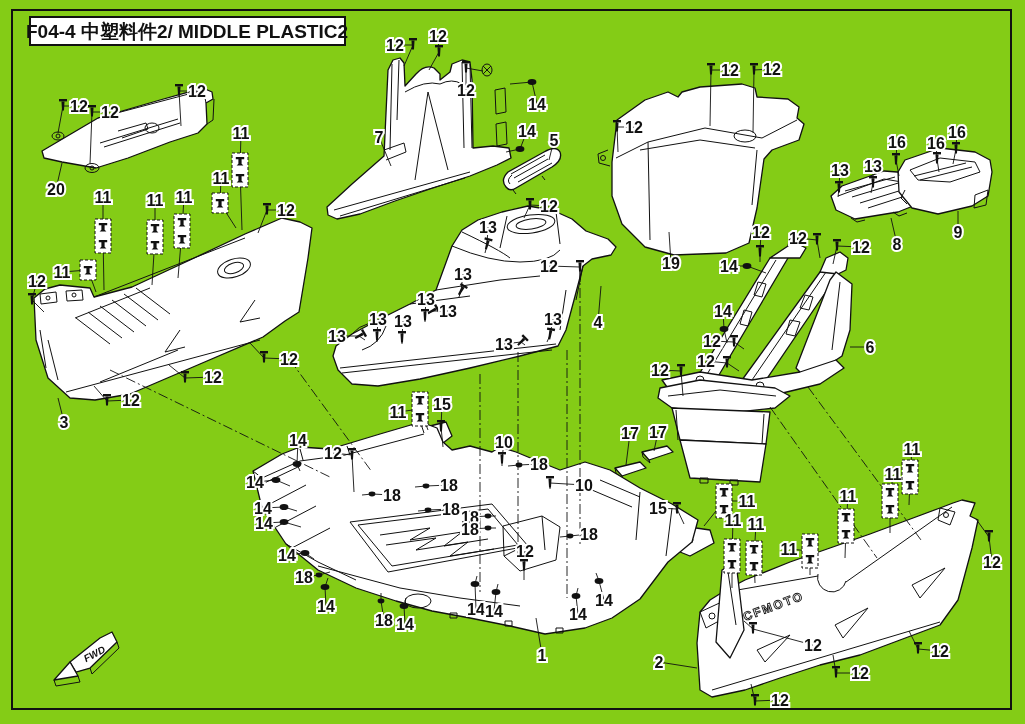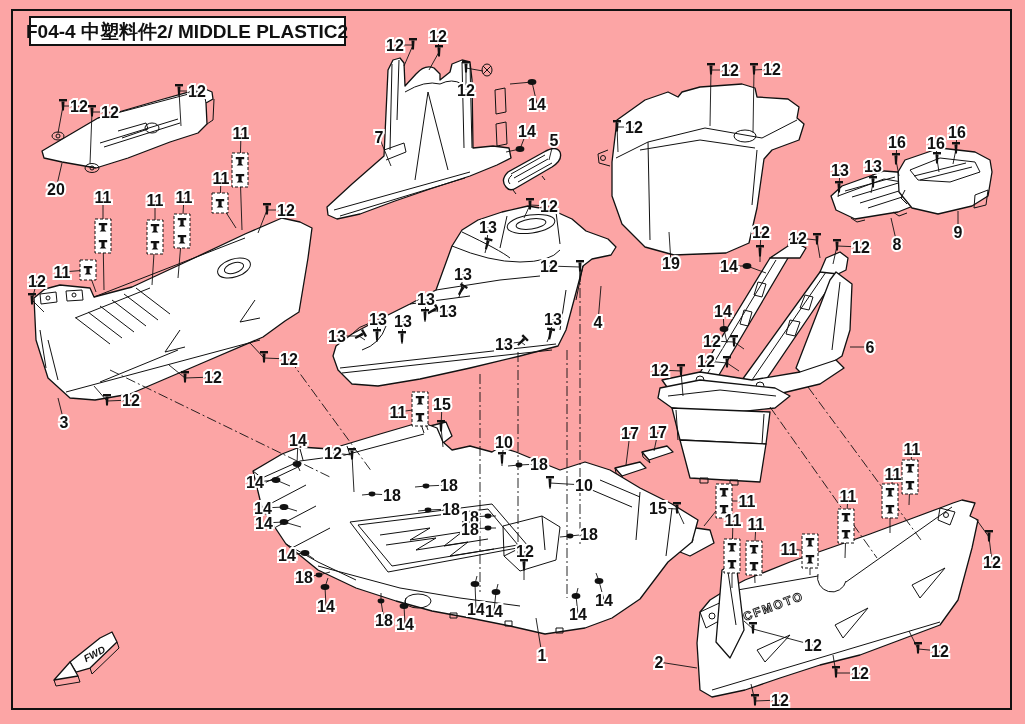--- a/index.html
+++ b/index.html
@@ -1,16 +1,16 @@
 <!DOCTYPE html>
 <html><head>
 <meta charset="utf-8">
 <style>
   html,body{margin:0;padding:0;background:#fff;}
-  .page{position:relative;width:1025px;height:724px;background:#fca5a5;font-family:"Liberation Sans",sans-serif;text-decoration:underline;}
+  .page{position:relative;width:1025px;height:724px;background:#84cc16;font-family:"Liberation Sans",sans-serif;text-decoration:underline;}
   svg{display:block;}
   .frame{fill:none;stroke:#111;stroke-width:2;}
   .titlebox{fill:#fff;stroke:#111;stroke-width:2;}
   .title-text{font:bold 19px "Liberation Sans",sans-serif;fill:#111;text-anchor:middle;}
   .part{fill:#fff;stroke:#111;stroke-width:1.3;stroke-linejoin:round;}
   .det{fill:none;stroke:#111;stroke-width:1;stroke-linejoin:round;}
   .fill{fill:#111;stroke:none;}
   .leader{stroke:#111;stroke-width:0.9;fill:none;}
   .dashline{stroke:#111;stroke-width:0.9;fill:none;stroke-dasharray:10 3 2 3;}
   .callout-label{font:bold 16px "Liberation Sans",sans-serif;fill:#111;stroke:#fff;stroke-width:4px;paint-order:stroke;text-anchor:middle;dominant-baseline:central;}

